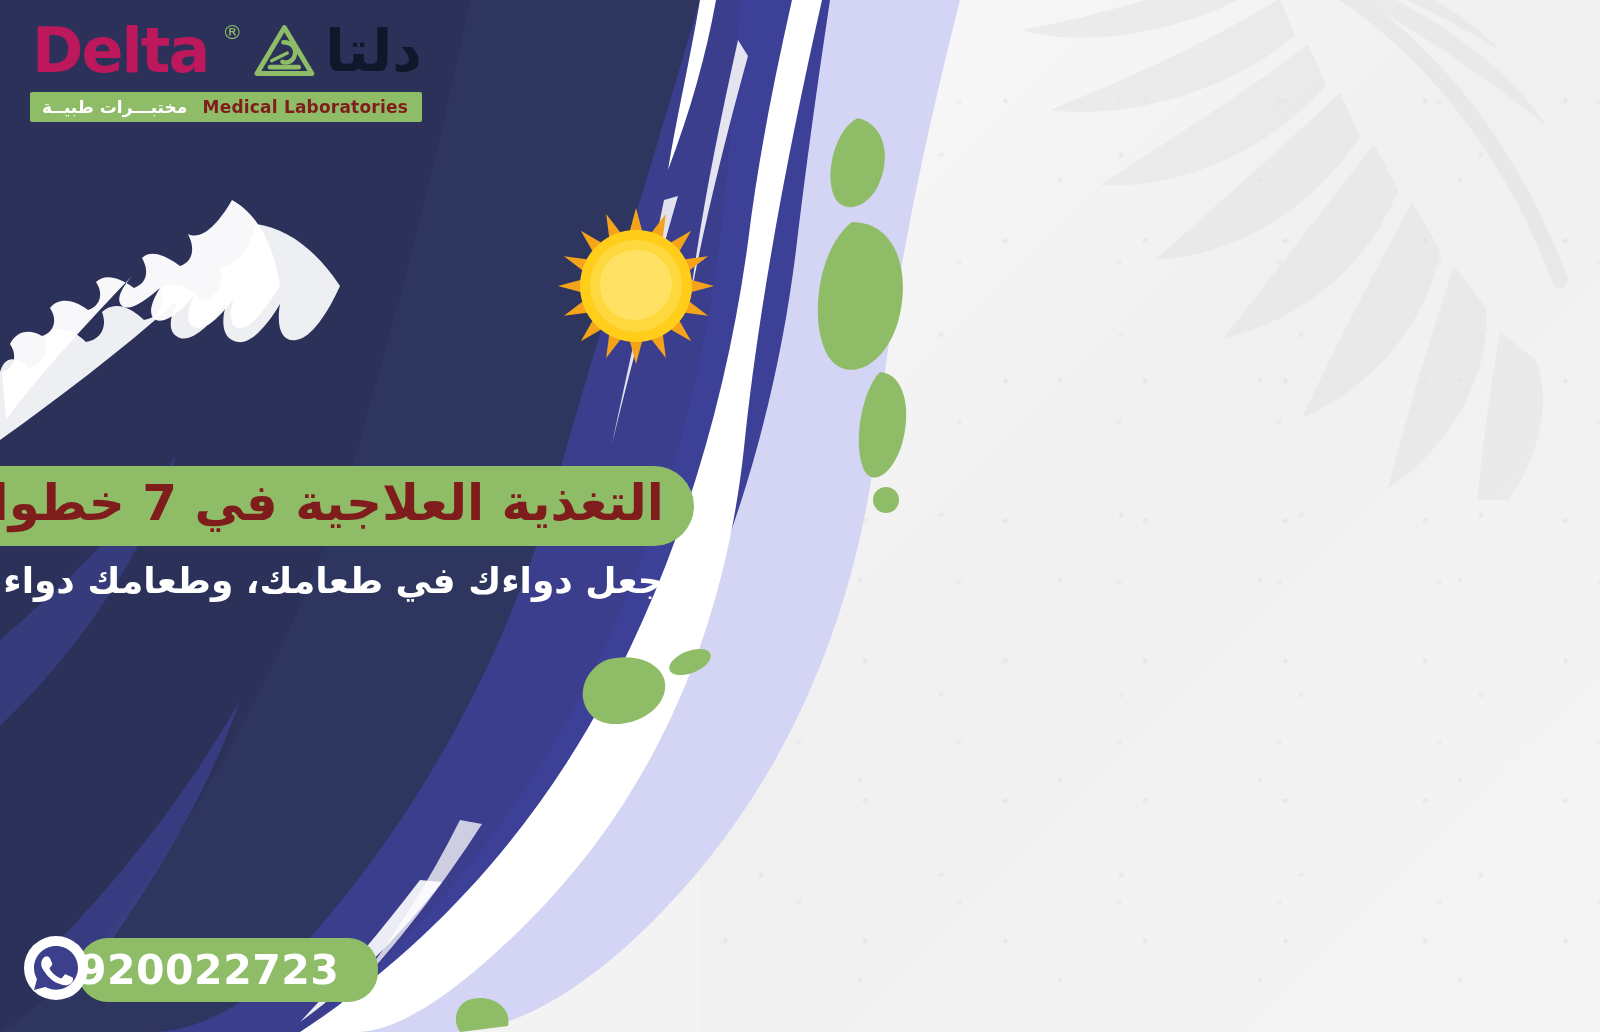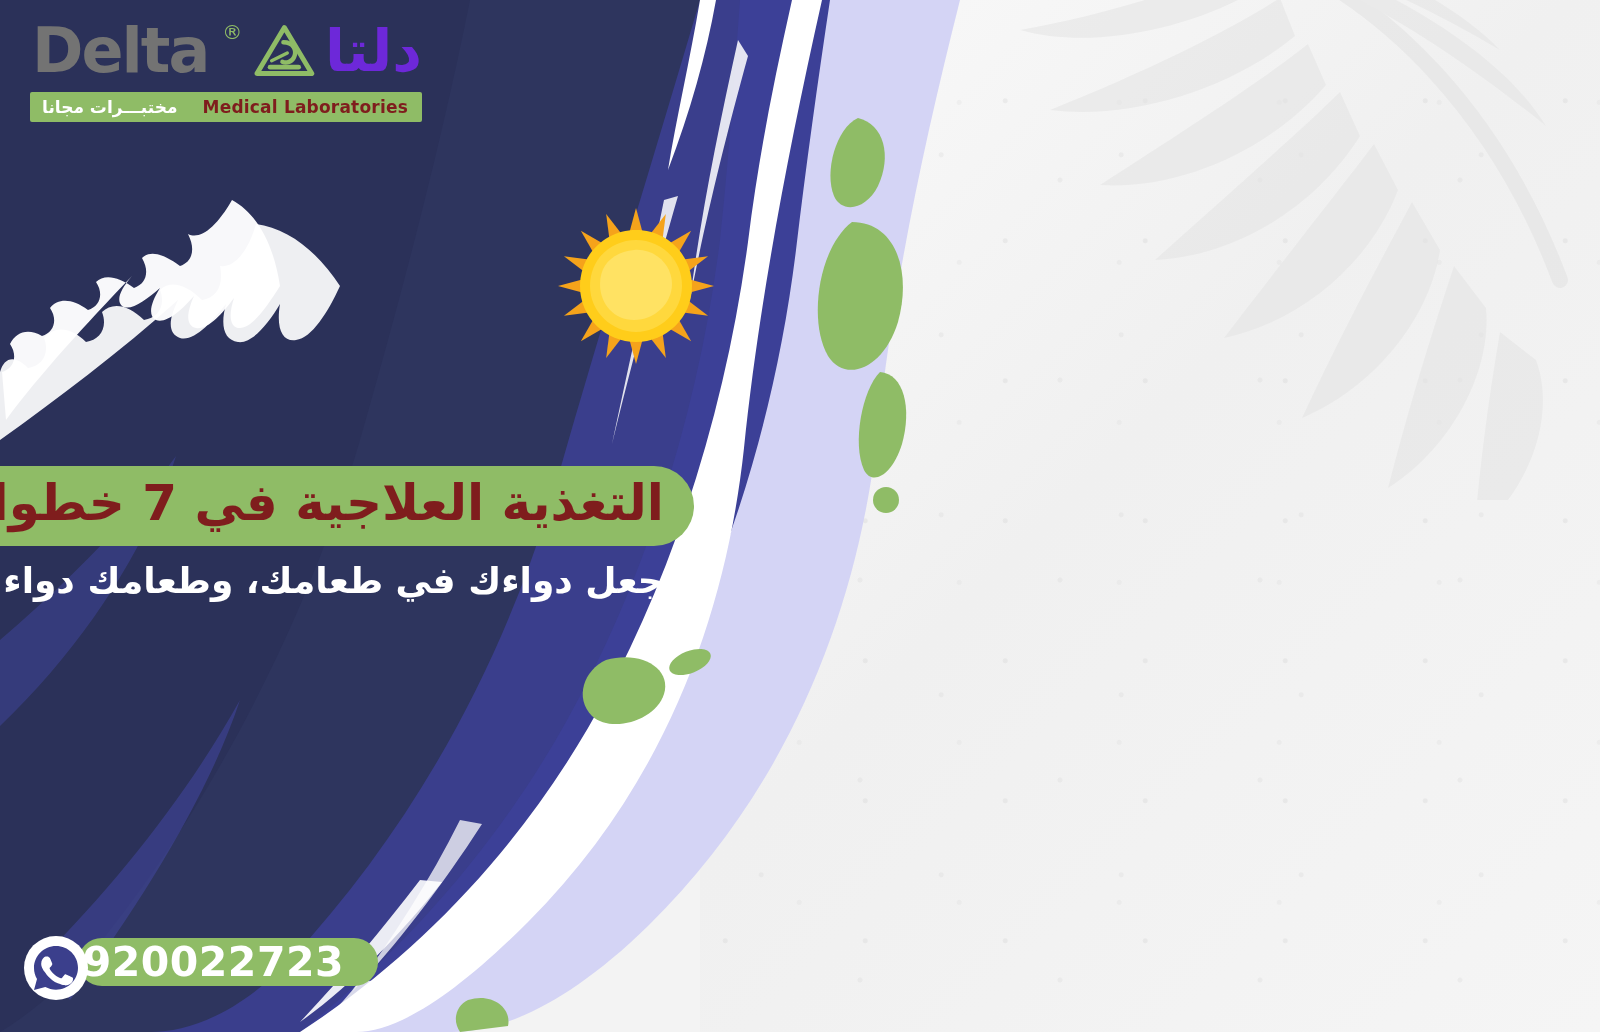--- a/index.html
+++ b/index.html
@@ -23,25 +23,25 @@
       radial-gradient(circle at 80% 90%, rgba(200,200,200,.2) 0 2px, transparent 3px);
     background-size:140px 140px,180px 180px,160px 160px,200px 200px; }
 
   
   .waves { position:absolute; left:0; top:0; width:1010px; height:1032px; }
 
   
   .logo { position:absolute; left:22px; top:14px; width:400px; z-index:40; }
   .logo-row { display:flex; align-items:center; justify-content:flex-start;
     direction:ltr; gap:10px; height:74px; padding-left:10px; }
-  .logo-word { font-size:62px; font-weight:700; color:#737373; letter-spacing:-2px;
+  .logo-word { font-size:62px; font-weight:700; color:#be185d; letter-spacing:-2px;
     line-height:1; font-family:"DejaVu Sans","Liberation Sans",sans-serif; }
   .logo-reg { font-size:20px; color:#8fbc66; vertical-align:super; margin:0 2px 0 4px; align-self:flex-start; margin-top:6px;}
   .logo-mark { width:62px; height:54px; }
-  .logo-ar { font-size:58px; font-weight:700; color:#6d28d9; line-height:1; direction:rtl; }
+  .logo-ar { font-size:58px; font-weight:700; color:#0f172a; line-height:1; direction:rtl; }
   .logo-bar { margin-top:4px; background:#8fbc66; height:30px; border-radius:2px;
     display:flex; align-items:center; justify-content:space-between; padding:0 14px 0 12px; width:392px; }
   .logo-bar-en { font-size:17px; font-weight:700; color:#7f1d1d; direction:ltr; letter-spacing:.2px; }
   .logo-bar-ar { font-size:17px; font-weight:700; color:#ffffff; direction:rtl; letter-spacing:1px; }
 
   
   .sun { position:absolute; left:556px; top:206px; width:160px; height:160px; z-index:30; }
 
   
   .headline-wrap { position:absolute; left:74px; top:466px; z-index:40; width:620px; }
@@ -51,22 +51,22 @@
     white-space:nowrap; line-height:1.15; }
   .subline { margin-top:14px; font-size:36px; font-weight:700; color:#ffffff;
     direction:rtl; text-align:right; padding-right:18px; white-space:nowrap; }
 
   
   .contact { position:absolute; left:18px; bottom:34px; z-index:40; width:360px; }
   .contact-note { font-size:21px; font-weight:700; color:#ffffff; direction:rtl;
     text-align:right; padding-right:10px; margin-bottom:6px; white-space:nowrap; }
   .contact-row { position:relative; height:62px; }
   .phone-pill { position:absolute; right:0; top:2px; background:#8fbc66;
-    border-radius:30px; height:48px; width:300px; display:flex; align-items:center;
-    justify-content:flex-start; padding-right:34px; }
+    border-radius:30px; height:64px; width:300px; display:flex; align-items:center;
+    justify-content:flex-end; padding-right:34px; }
   .phone-num { font-size:41px; font-weight:700; color:#ffffff; direction:ltr; letter-spacing:.5px; }
   .wa-icon { position:absolute; left:4px; top:-2px; width:68px; height:68px; }
   .steth { position:absolute; left:870px; top:195px; width:700px; height:700px; }
 </style>
 </head>
 <body>
 
 <div class="poster">
 
   <div class="photo-bg">
@@ -184,21 +184,21 @@
       <svg class="logo-mark" viewBox="0 0 62 54">
         <path d="M31 3 L59 50 L3 50 Z" fill="none" stroke="#8fbc66" stroke-width="5" stroke-linejoin="round"></path>
         <path d="M30 18 C40 18 44 26 41 33 C39 38 33 40 29 38" fill="none" stroke="#8fbc66" stroke-width="4.5" stroke-linecap="round"></path>
         <line x1="18" y1="37" x2="34" y2="29" stroke="#8fbc66" stroke-width="3.4" stroke-linecap="round"></line>
         <rect x="14" y="41" width="34" height="5" rx="2.5" fill="#8fbc66"></rect>
       </svg>
       <span class="logo-ar">دلتا</span>
     </div>
     <div class="logo-bar">
       <span class="logo-bar-en">Medical Laboratories</span>
-      <span class="logo-bar-ar">مختبـــرات مجانا</span>
+      <span class="logo-bar-ar">مختبـــرات طبيــة</span>
     </div>
   </div>
 
   <svg class="sun" viewBox="0 0 160 160">
     <g fill="#f5a31b">
       <g transform="translate(80,80)">
         <g>
             <polygon points="-7,-52 7,-52 0,-78"></polygon>
           </g>
         <g transform="rotate(22.5)">

